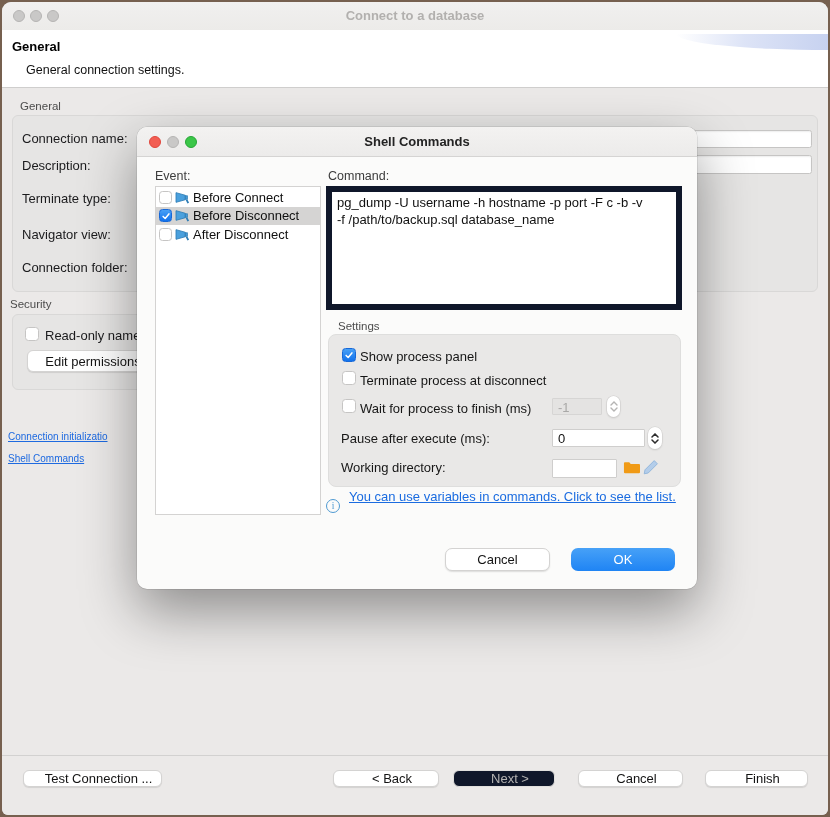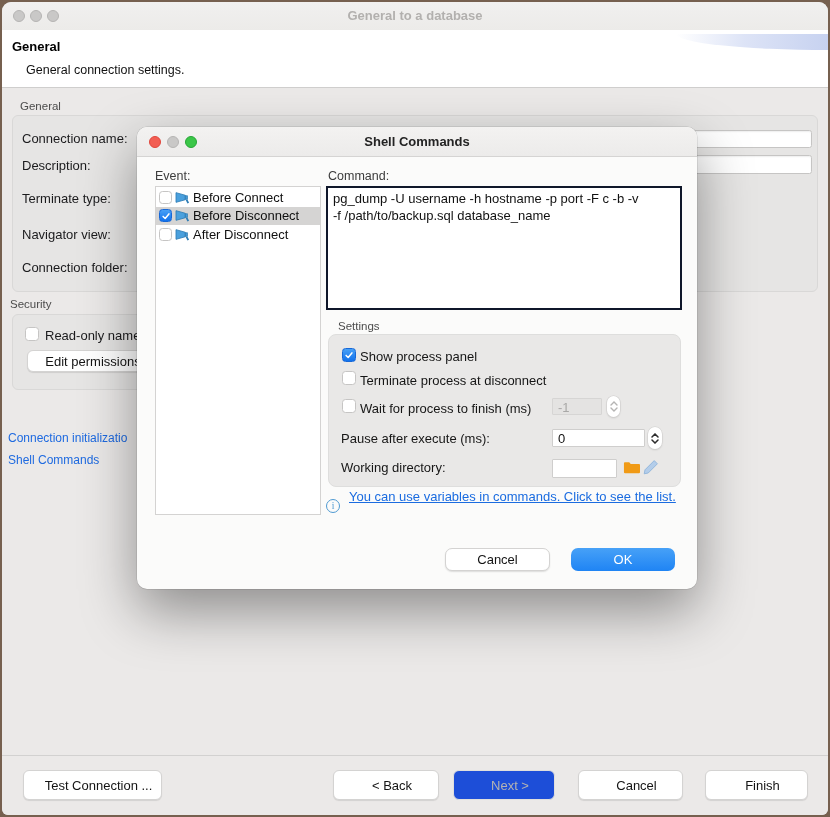--- a/index.html
+++ b/index.html
@@ -31,39 +31,39 @@
   .txt-field{position:absolute;background:#fff;border:1px solid #c6c5c4;border-radius:2.5px;box-sizing:border-box;
              font-size:13px;color:#111;box-shadow:inset 0 1px 1.5px rgba(0,0,0,.07);}
   .cb{width:14px;height:14px;border-radius:3.5px;background:#fff;border:1px solid #c6c5c4;box-sizing:border-box;
       display:flex;align-items:center;justify-content:center;}
   .cb svg{display:none;}
   .cb.checked{background:linear-gradient(#47a0f6,#1272ec);border:1px solid #1668d8;}
   .cb.checked svg{display:block;}
   .btn{background:#fff;border:1px solid #d4d3d2;border-radius:6px;box-shadow:0 1px 1px rgba(0,0,0,.1);
        font-size:13px;color:#141414;display:flex;align-items:center;justify-content:center;box-sizing:border-box;
        font-family:"Liberation Sans",sans-serif;}
-  .btn.disabled{background:#1d4ed8;border-color:#e0dfdd;color:#b4b3b2;box-shadow:none;}
-  .link{position:absolute;font-size:12px;color:#1e6ae0;white-space:nowrap;}
+  .btn.disabled{background:#0f172a;border-color:#e0dfdd;color:#b4b3b2;box-shadow:none;}
+  .link{position:absolute;font-size:10px;color:#1e6ae0;text-decoration:underline;white-space:nowrap;}
   
   .footer{position:absolute;left:0;right:0;bottom:0;height:59px;background:#ebe9e8;border-top:1px solid #d2d1d0;}
-  .footer .btn{position:absolute;top:14px;height:30px;padding-left:12px;}
+  .footer .btn{position:absolute;top:14px;height:17px;padding-left:12px;}
   
   .dialog{position:absolute;left:135px;top:125px;width:560px;height:462px;background:#fbfbfa;border-radius:10px;
           box-shadow:0 22px 55px rgba(0,0,0,.4),0 0 0 .5px rgba(0,0,0,.15);overflow:hidden;}
   .dlg-titlebar{position:absolute;left:0;right:0;top:0;height:29px;background:linear-gradient(#f3f2f1,#ecebea);
                 border-bottom:1px solid #d5d4d3;}
   .dlg-title{position:absolute;left:0;right:0;top:0;line-height:29px;text-align:center;font-size:13px;font-weight:bold;color:#232323;}
   .mini-label{position:absolute;font-size:12.5px;color:#3c3c3c;}
   .ev-list{position:absolute;left:18px;top:59px;width:166px;height:329px;background:#fff;border:1px solid #d4d3d2;
            box-sizing:border-box;padding-top:1px;}
   .ev-row{height:18.5px;display:flex;align-items:center;gap:3px;padding-left:3px;font-size:13px;color:#101010;}
   .ev-row.selected{background:#d5d4d3;}
   .ev-row .cb{width:13px;height:13px;flex:0 0 auto;}
   .mega{width:15px;height:13px;flex:0 0 auto;display:flex;}
-  .cmd-box{position:absolute;left:189px;top:59px;width:356px;height:124px;background:#fff;border:2px solid #0f172a;
+  .cmd-box{position:absolute;left:189px;top:59px;width:356px;height:124px;background:#fff;border:6px solid #0f172a;
            box-sizing:border-box;padding:3px 5px;font-size:13px;color:#111;line-height:16.5px;white-space:pre-wrap;
            word-break:break-word;}
   .settings-box{position:absolute;left:191px;top:207px;width:353px;height:153px;background:#e9e8e7;
                 border:1px solid #dededd;border-radius:8px;box-sizing:border-box;}
   .s-label{position:absolute;font-size:13px;color:#161616;white-space:nowrap;}
   .spin-field{position:absolute;background:#fff;border:1px solid #cfcecd;box-sizing:border-box;font-size:13px;
               color:#111;padding:1px 0 0 5px;border-radius:1px;}
   .spin-field.disabled{background:#e4e3e2;border-color:#d6d5d4;color:#a9a8a7;}
   .stepper{position:absolute;background:#fff;border-radius:7px;display:flex;flex-direction:column;align-items:center;
            justify-content:center;gap:1px;box-shadow:0 0 0 .5px #cfcecd,0 1px 2px rgba(0,0,0,.15);}
@@ -79,21 +79,21 @@
 </head>
 <body>
 
 <div class="screen">
   <div class="window">
 
     <div class="titlebar">
       <span class="tl gray" style="left:11px"></span>
       <span class="tl gray" style="left:28px"></span>
       <span class="tl gray" style="left:45px"></span>
-      <div class="win-title">General to a database</div>
+      <div class="win-title">Connect to a database</div>
     </div>
 
     <div class="header">
       <div class="swoosh"></div>
       <div class="h-title">General</div>
       <div class="h-sub">General connection settings.</div>
     </div>
 
     <div class="content">
       <div class="sec-label" style="left:18px;top:12px">General</div>

